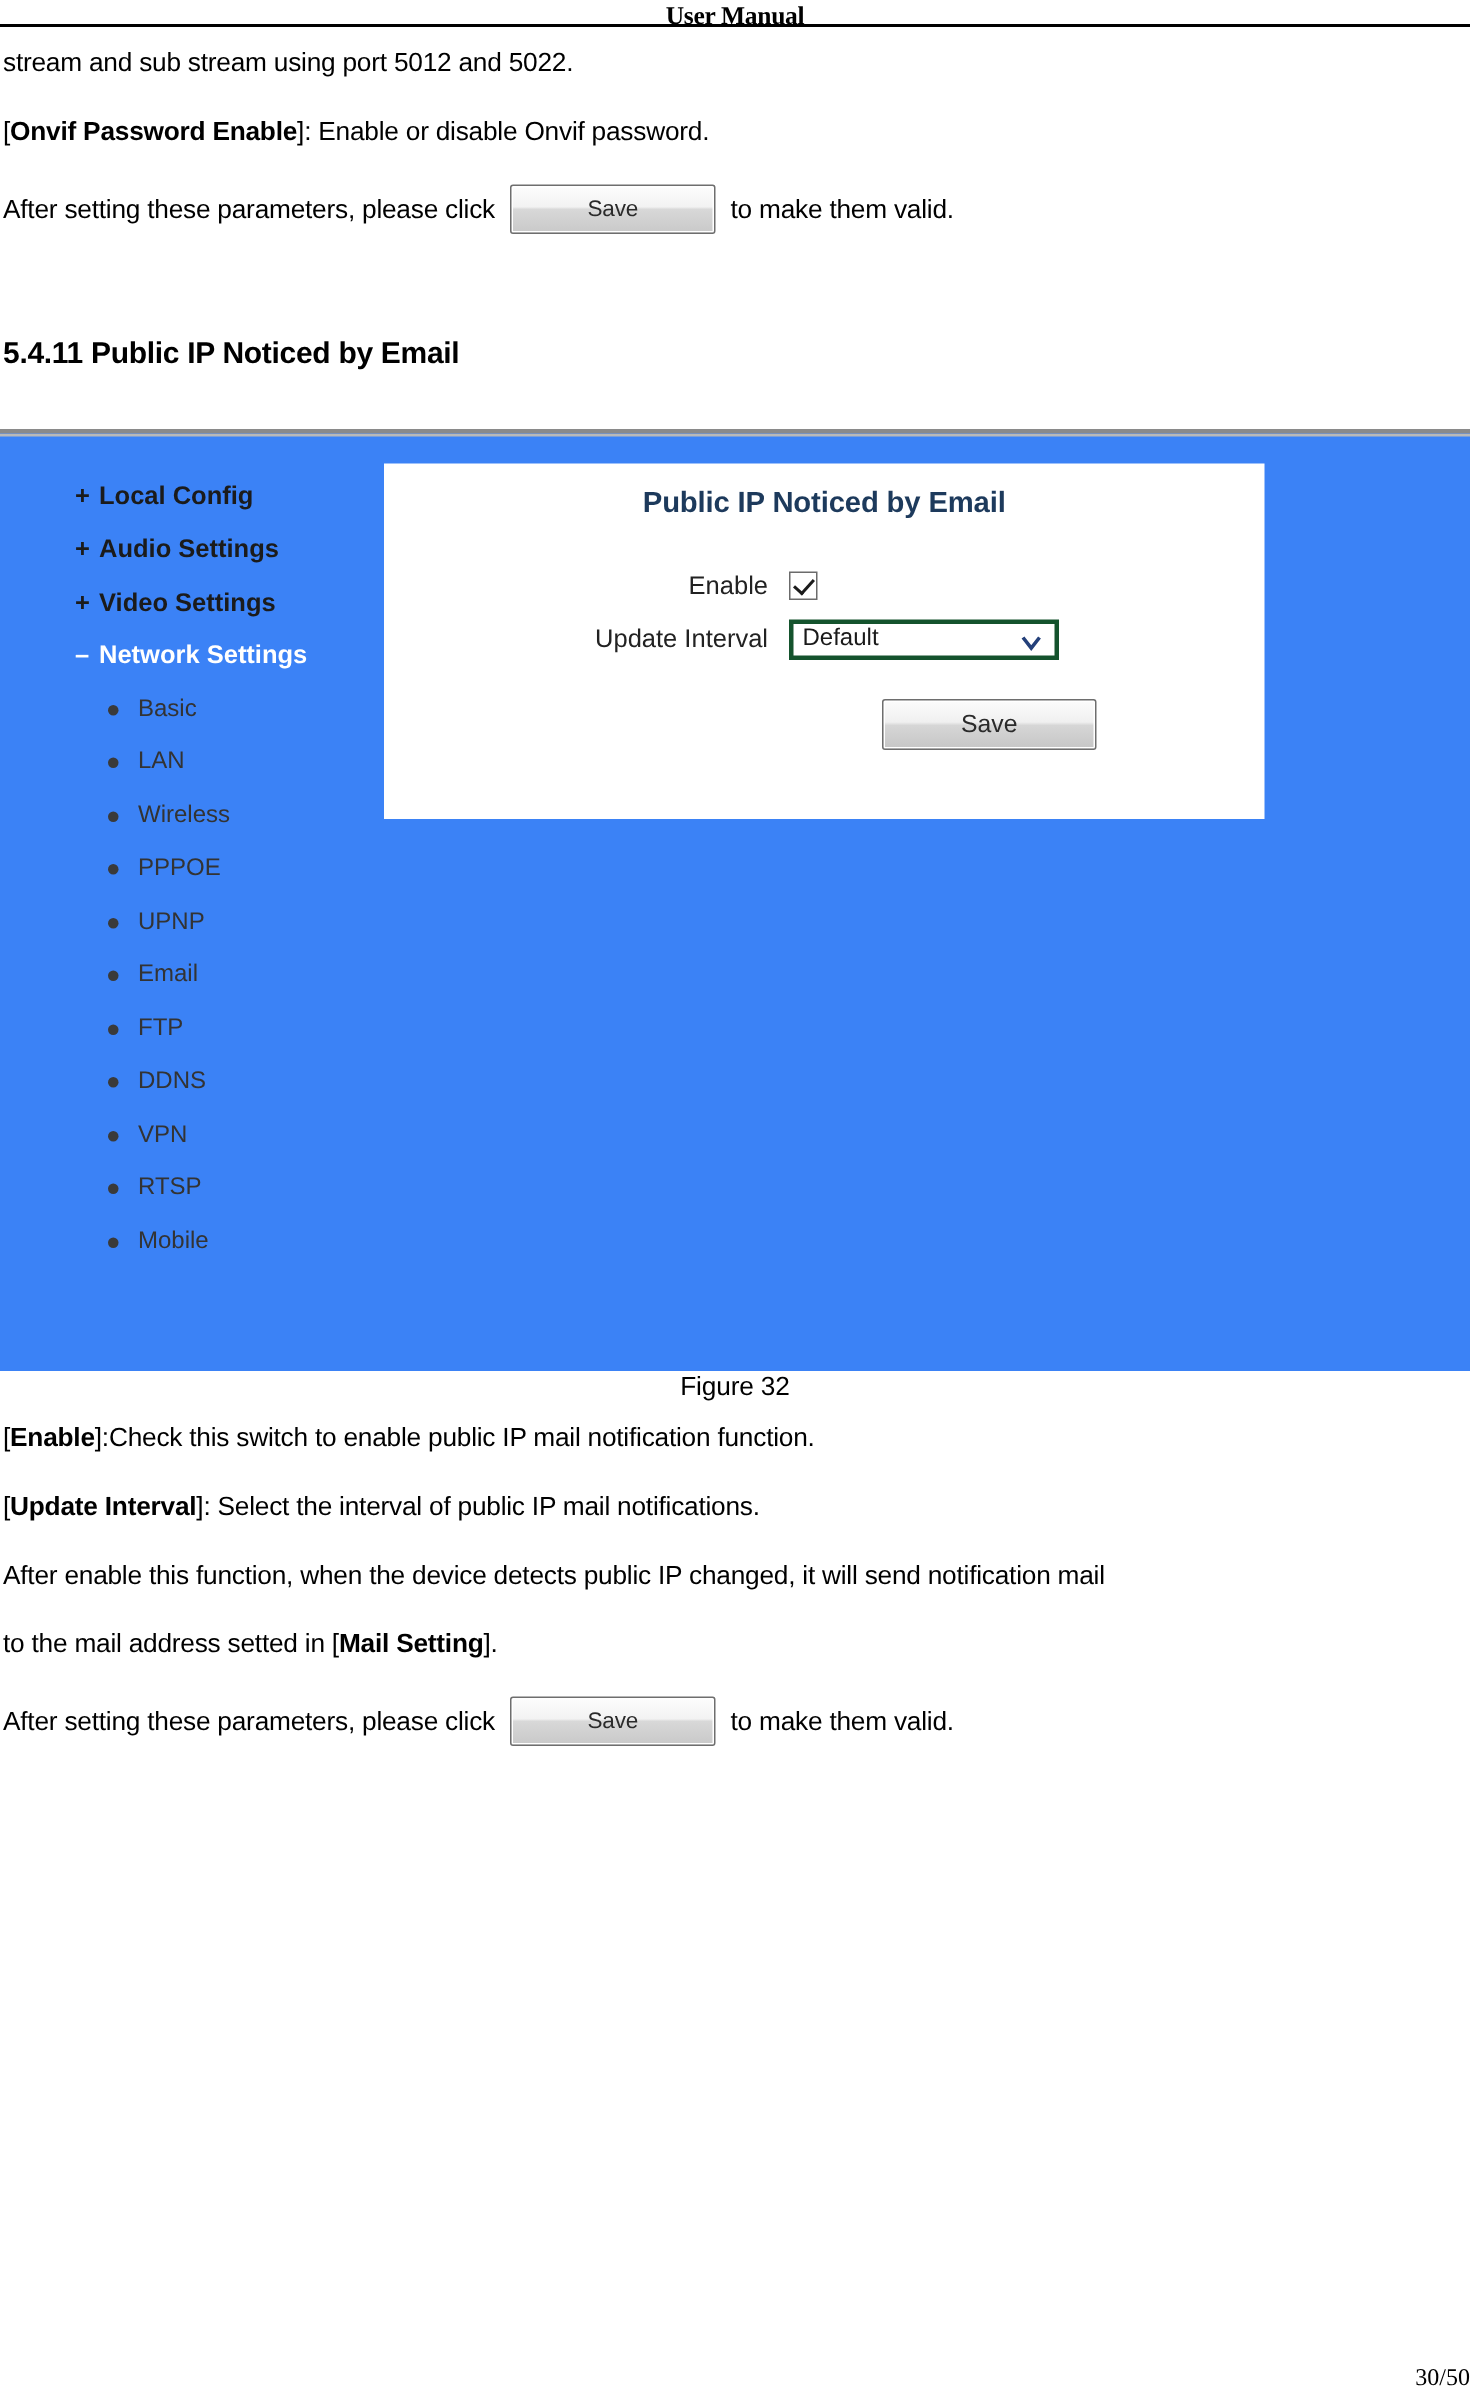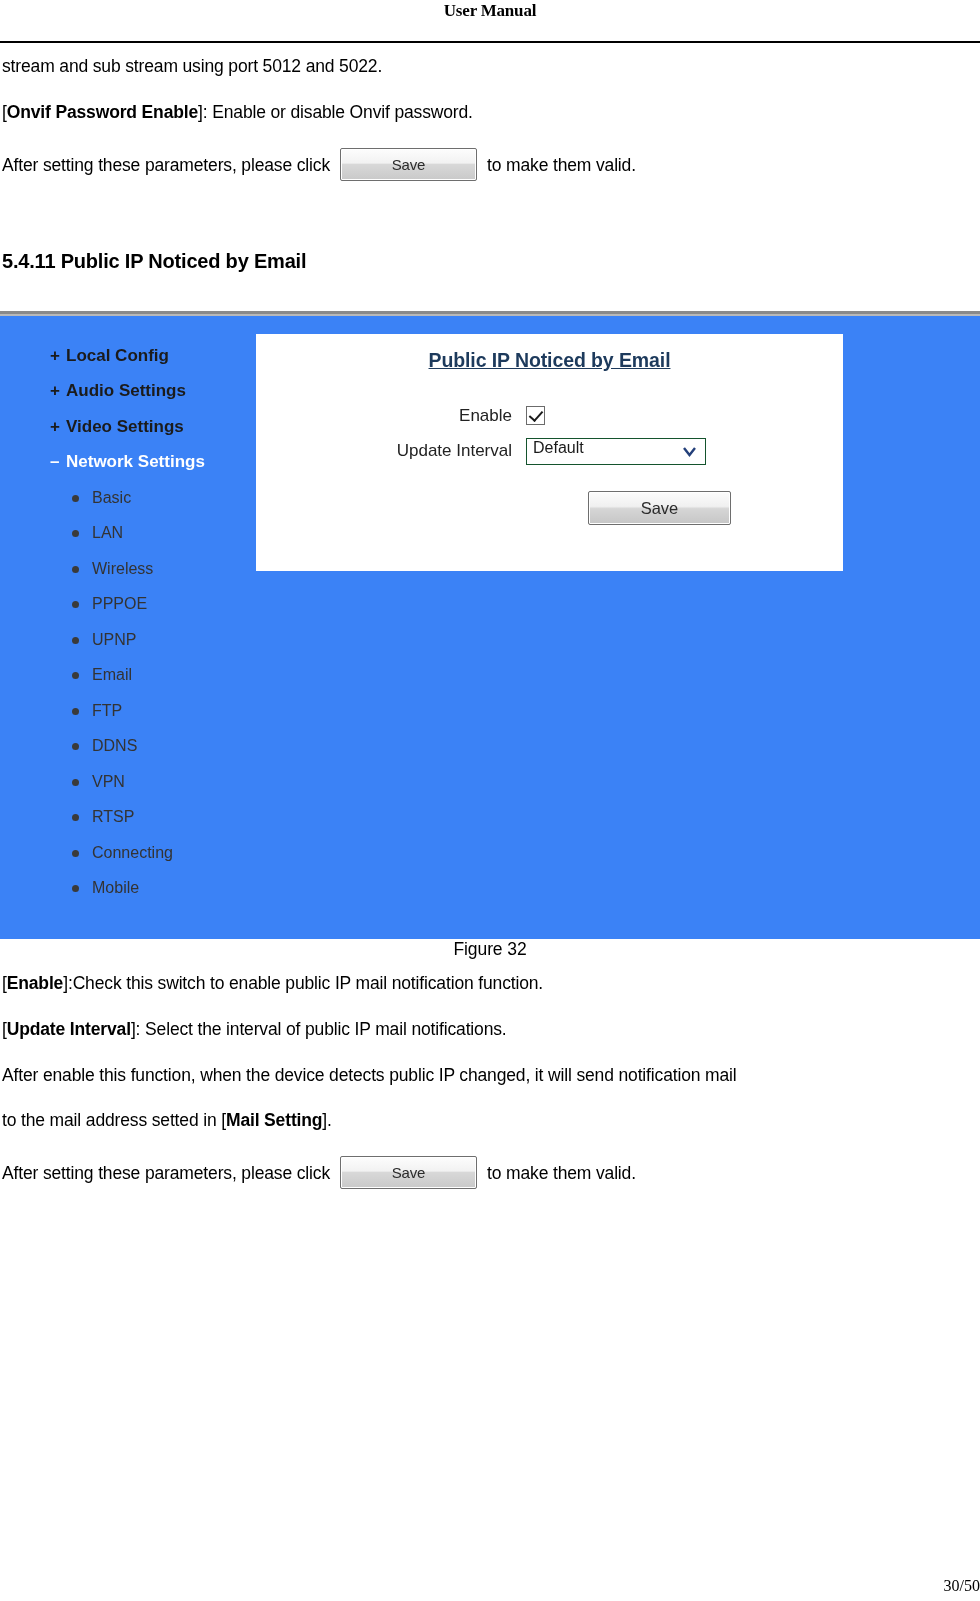--- a/index.html
+++ b/index.html
@@ -9,21 +9,21 @@
     height: 1601px;
     background: #ffffff;
     font-family: "Liberation Sans", sans-serif;
     color: #000000;
     position: relative;
     overflow: hidden;
   }
 
   
   .page-header {
-    height: 41px;
+    height: 16px;
     text-align: center;
     font-family: "Liberation Serif", serif;
     font-weight: bold;
     font-size: 17px;
     line-height: 22px;
     letter-spacing: -0.2px;
   }
   .header-rule {
     border-bottom: 2px solid #000;
     margin: 0;
@@ -143,21 +143,20 @@
     height: 237px;
     background: #ffffff;
   }
   .cam-panel-title {
     text-align: center;
     font-size: 19.5px;
     font-weight: bold;
     color: #1d3a5c;
     padding-top: 15px;
     letter-spacing: -0.1px;
-    text-decoration: underline;
   }
 
   .form-rows {
     margin-top: 34px;
     padding-left: 10px;
   }
   .form-row {
     display: flex;
     align-items: center;
     margin-bottom: 12px;
@@ -185,26 +184,26 @@
     top: 1px;
     width: 6px;
     height: 11px;
     border: solid #1b1b1b;
     border-width: 0 2px 2px 0;
     transform: rotate(42deg);
   }
   .sel {
     width: 180px;
     height: 27px;
-    border: 1px solid #14532d;
+    border: 3px solid #14532d;
     background: #ffffff;
     font-size: 16px;
     color: #1a1a1a;
     display: flex;
-    align-items: flex-start;
+    align-items: center;
     padding: 0 6px;
     position: relative;
     flex: 0 0 auto;
   }
   .sel .chev {
     position: absolute;
     right: 8px;
     top: 5px;
     width: 15px;
     height: 15px;
@@ -288,21 +287,20 @@
       <div class="menu-item">Basic</div>
       <div class="menu-item">LAN</div>
       <div class="menu-item">Wireless</div>
       <div class="menu-item">PPPOE</div>
       <div class="menu-item">UPNP</div>
       <div class="menu-item">Email</div>
       <div class="menu-item">FTP</div>
       <div class="menu-item">DDNS</div>
       <div class="menu-item">VPN</div>
       <div class="menu-item">RTSP</div>
-      <div class="menu-item">Connecting</div>
       <div class="menu-item">Mobile</div>
     </div>
 
     <div class="cam-panel">
       <div class="cam-panel-title">Public IP Noticed by Email</div>
 
       <div class="form-rows">
         <div class="form-row">
           <div class="form-label">Enable</div>
           <span class="chk checked"></span>

